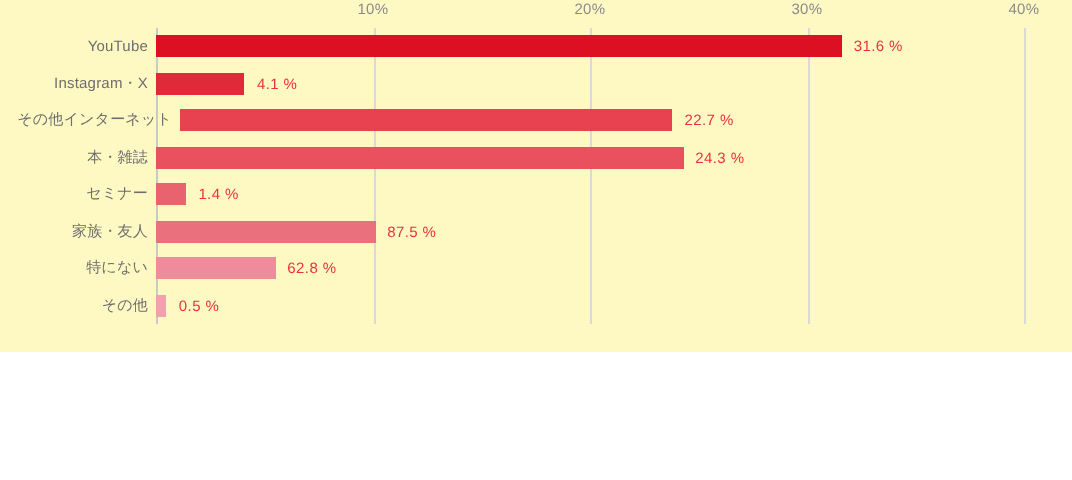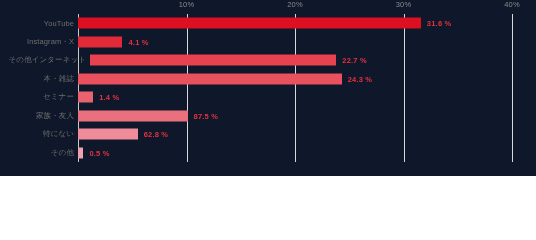--- a/index.html
+++ b/index.html
@@ -7,21 +7,21 @@
     padding: 0;
     background: #ffffff;
   }
   body {
     font-family: "Liberation Sans", "DejaVu Sans", sans-serif;
   }
   #chart-root {
     position: relative;
     width: 536px;
     height: 176px;
-    background: #0f172a;
+    background: #fef9c3;
     overflow: hidden;
   }
 
   
   .plot-area {
     position: absolute;
     left: 78px;
     top: 14px;
     width: 434px;
     height: 148px;
@@ -79,21 +79,21 @@
     left: 78px;
     top: 50%;
     transform: translateY(-50%);
     height: 11px;
   }
   .bar-value {
     position: absolute;
     top: 50%;
     transform: translateY(-50%);
     font-size: 7.5px;
-    font-weight: bold;
+    font-weight: normal;
     color: #e8313f;
     white-space: nowrap;
     letter-spacing: 0.2px;
   }
 </style>
 </head>
 <body>
 
 <div id="chart-root">
 

